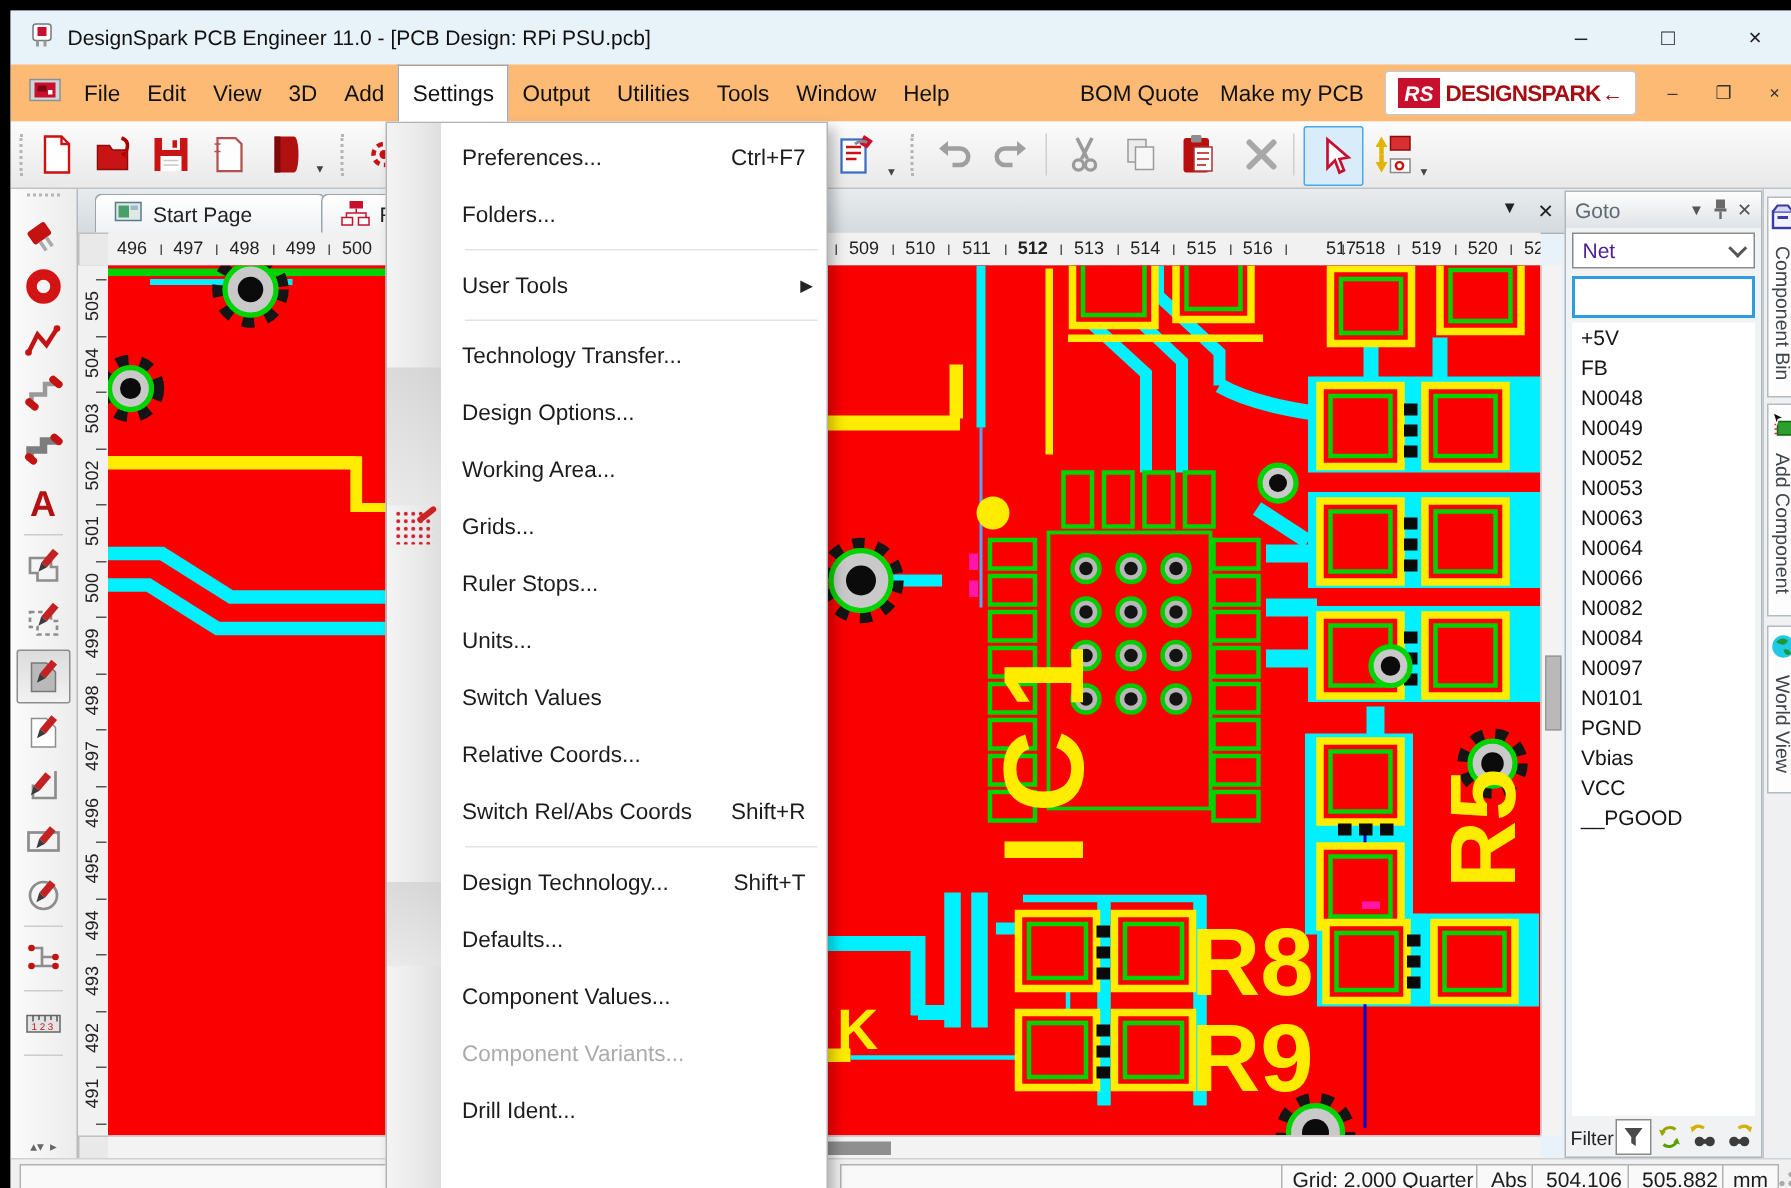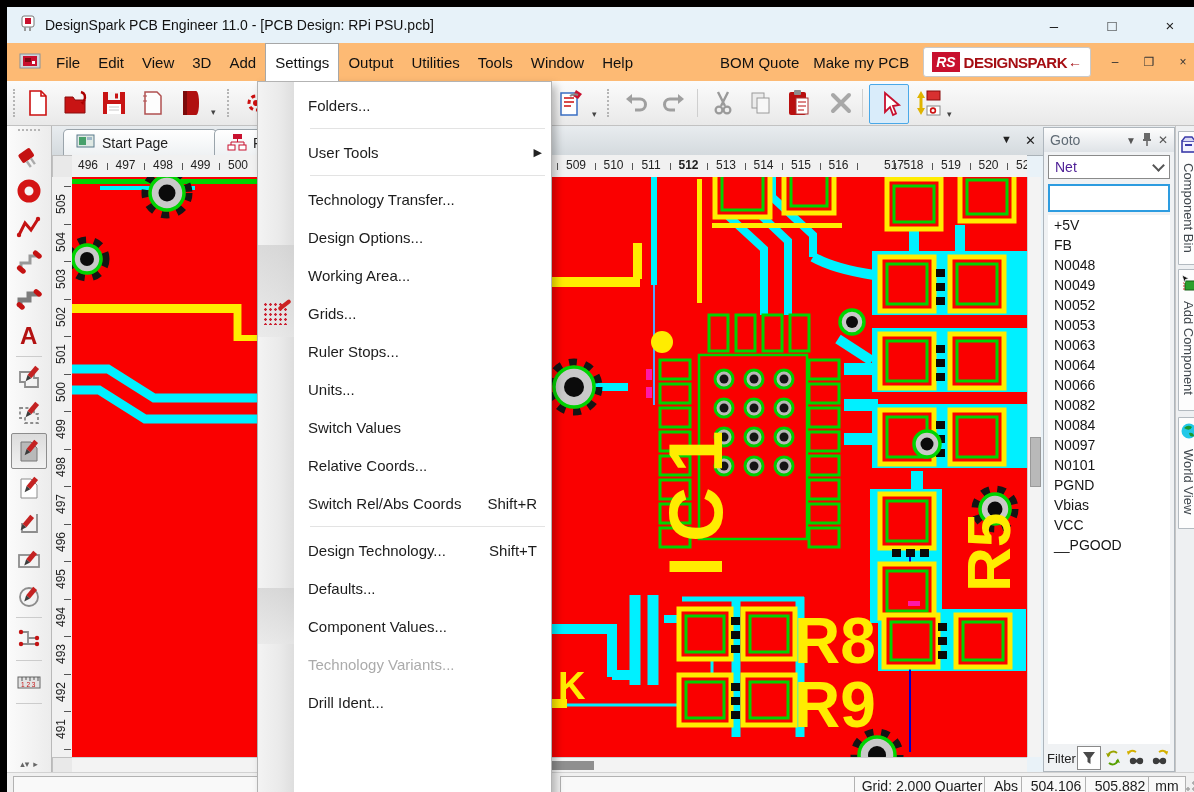--- a/index.html
+++ b/index.html
@@ -831,20 +831,24 @@
     <div class="sb-box" style="left:977px;width:32px;">Abs</div>
     <div class="sb-box" style="left:1014px;width:58px;">504.106</div>
     <div class="sb-box" style="left:1078px;width:58px;">505.882</div>
     <div class="sb-box" style="left:1141px;width:26px;">mm</div>
     <div class="grip"></div>
   </div>
 
   <div class="smenu">
     <div class="g-shade" style="top:163px;height:92px;"></div>
     <div class="g-shade" style="top:506px;height:56px;"></div>
+  <div class="m-row">
+        <span class="m-label">Preferences...</span>
+        <span class="m-key">Ctrl+F7</span>
+      </div>
       <div class="m-row">
         <span class="m-label">Folders...</span>
       </div>
       <div class="m-sep"></div>
       <div class="m-row">
         <span class="m-label">User Tools</span>
         <span class="m-sub">▶</span>
       </div>
       <div class="m-sep"></div>
       <div class="m-row">
@@ -881,20 +885,20 @@
         <span class="m-label">Design Technology...</span>
         <span class="m-key">Shift+T</span>
       </div>
       <div class="m-row">
         <span class="m-label">Defaults...</span>
       </div>
       <div class="m-row">
         <span class="m-label">Component Values...</span>
       </div>
       <div class="m-row dis">
-        <span class="m-label">Technology Variants...</span>
+        <span class="m-label">Component Variants...</span>
       </div>
       <div class="m-row">
         <span class="m-label">Drill Ident...</span>
       </div>
     </div>
 
 </div>
 
 </body></html>

